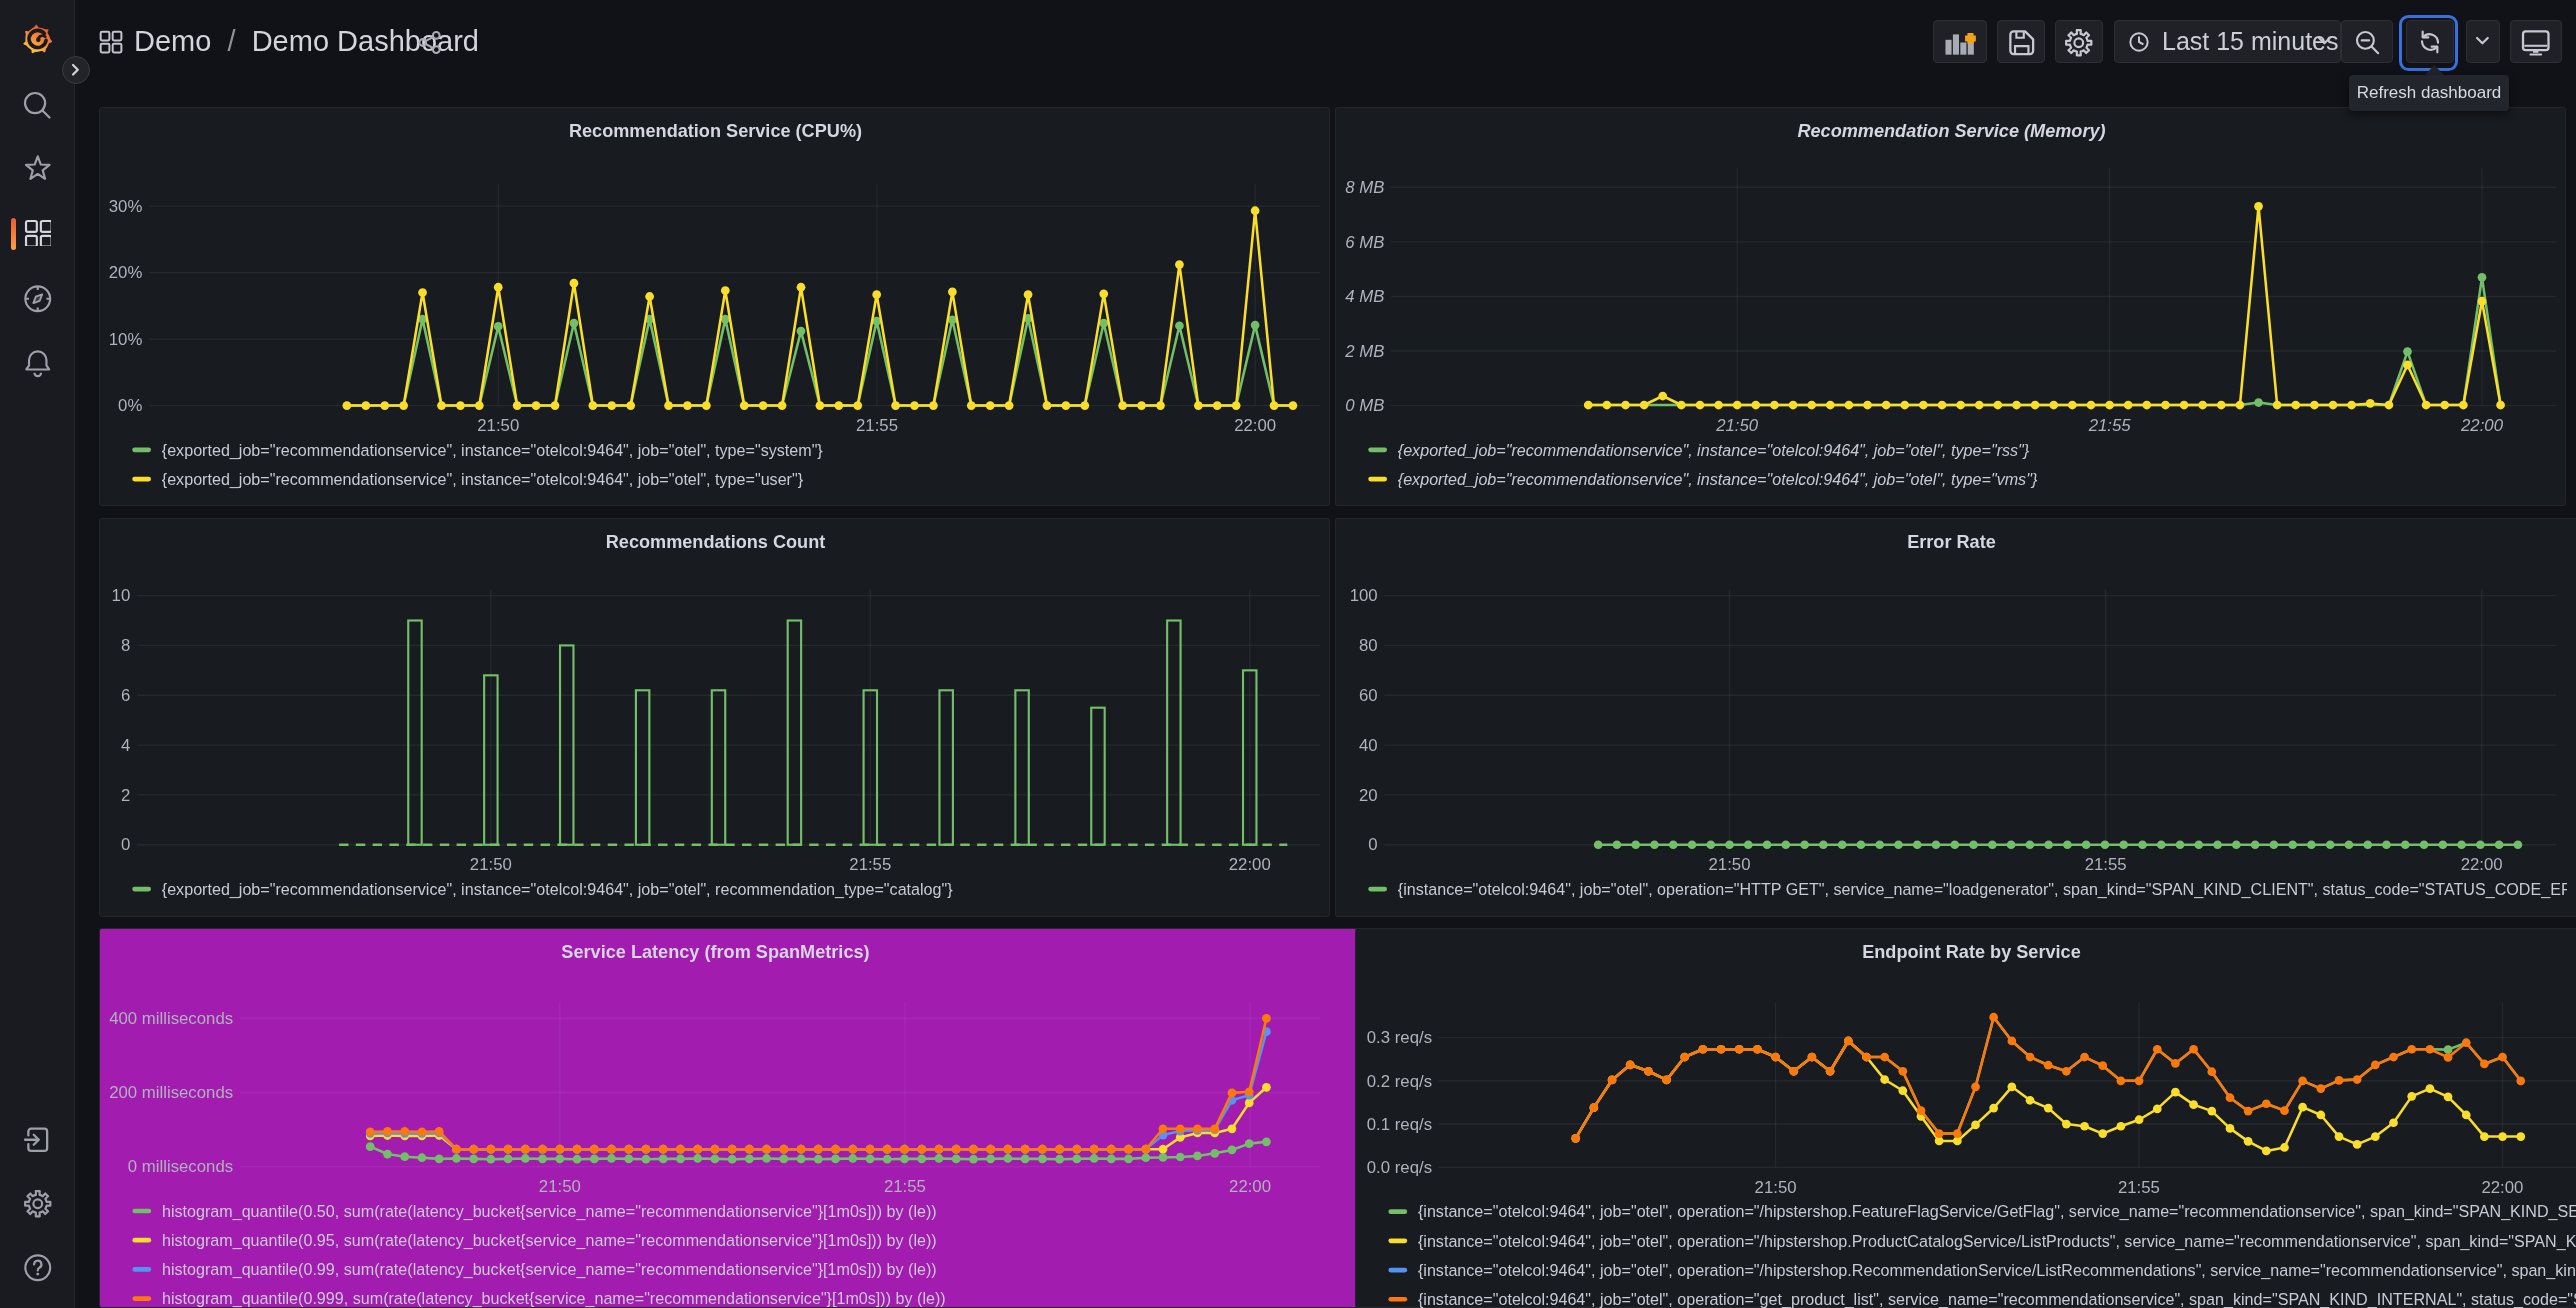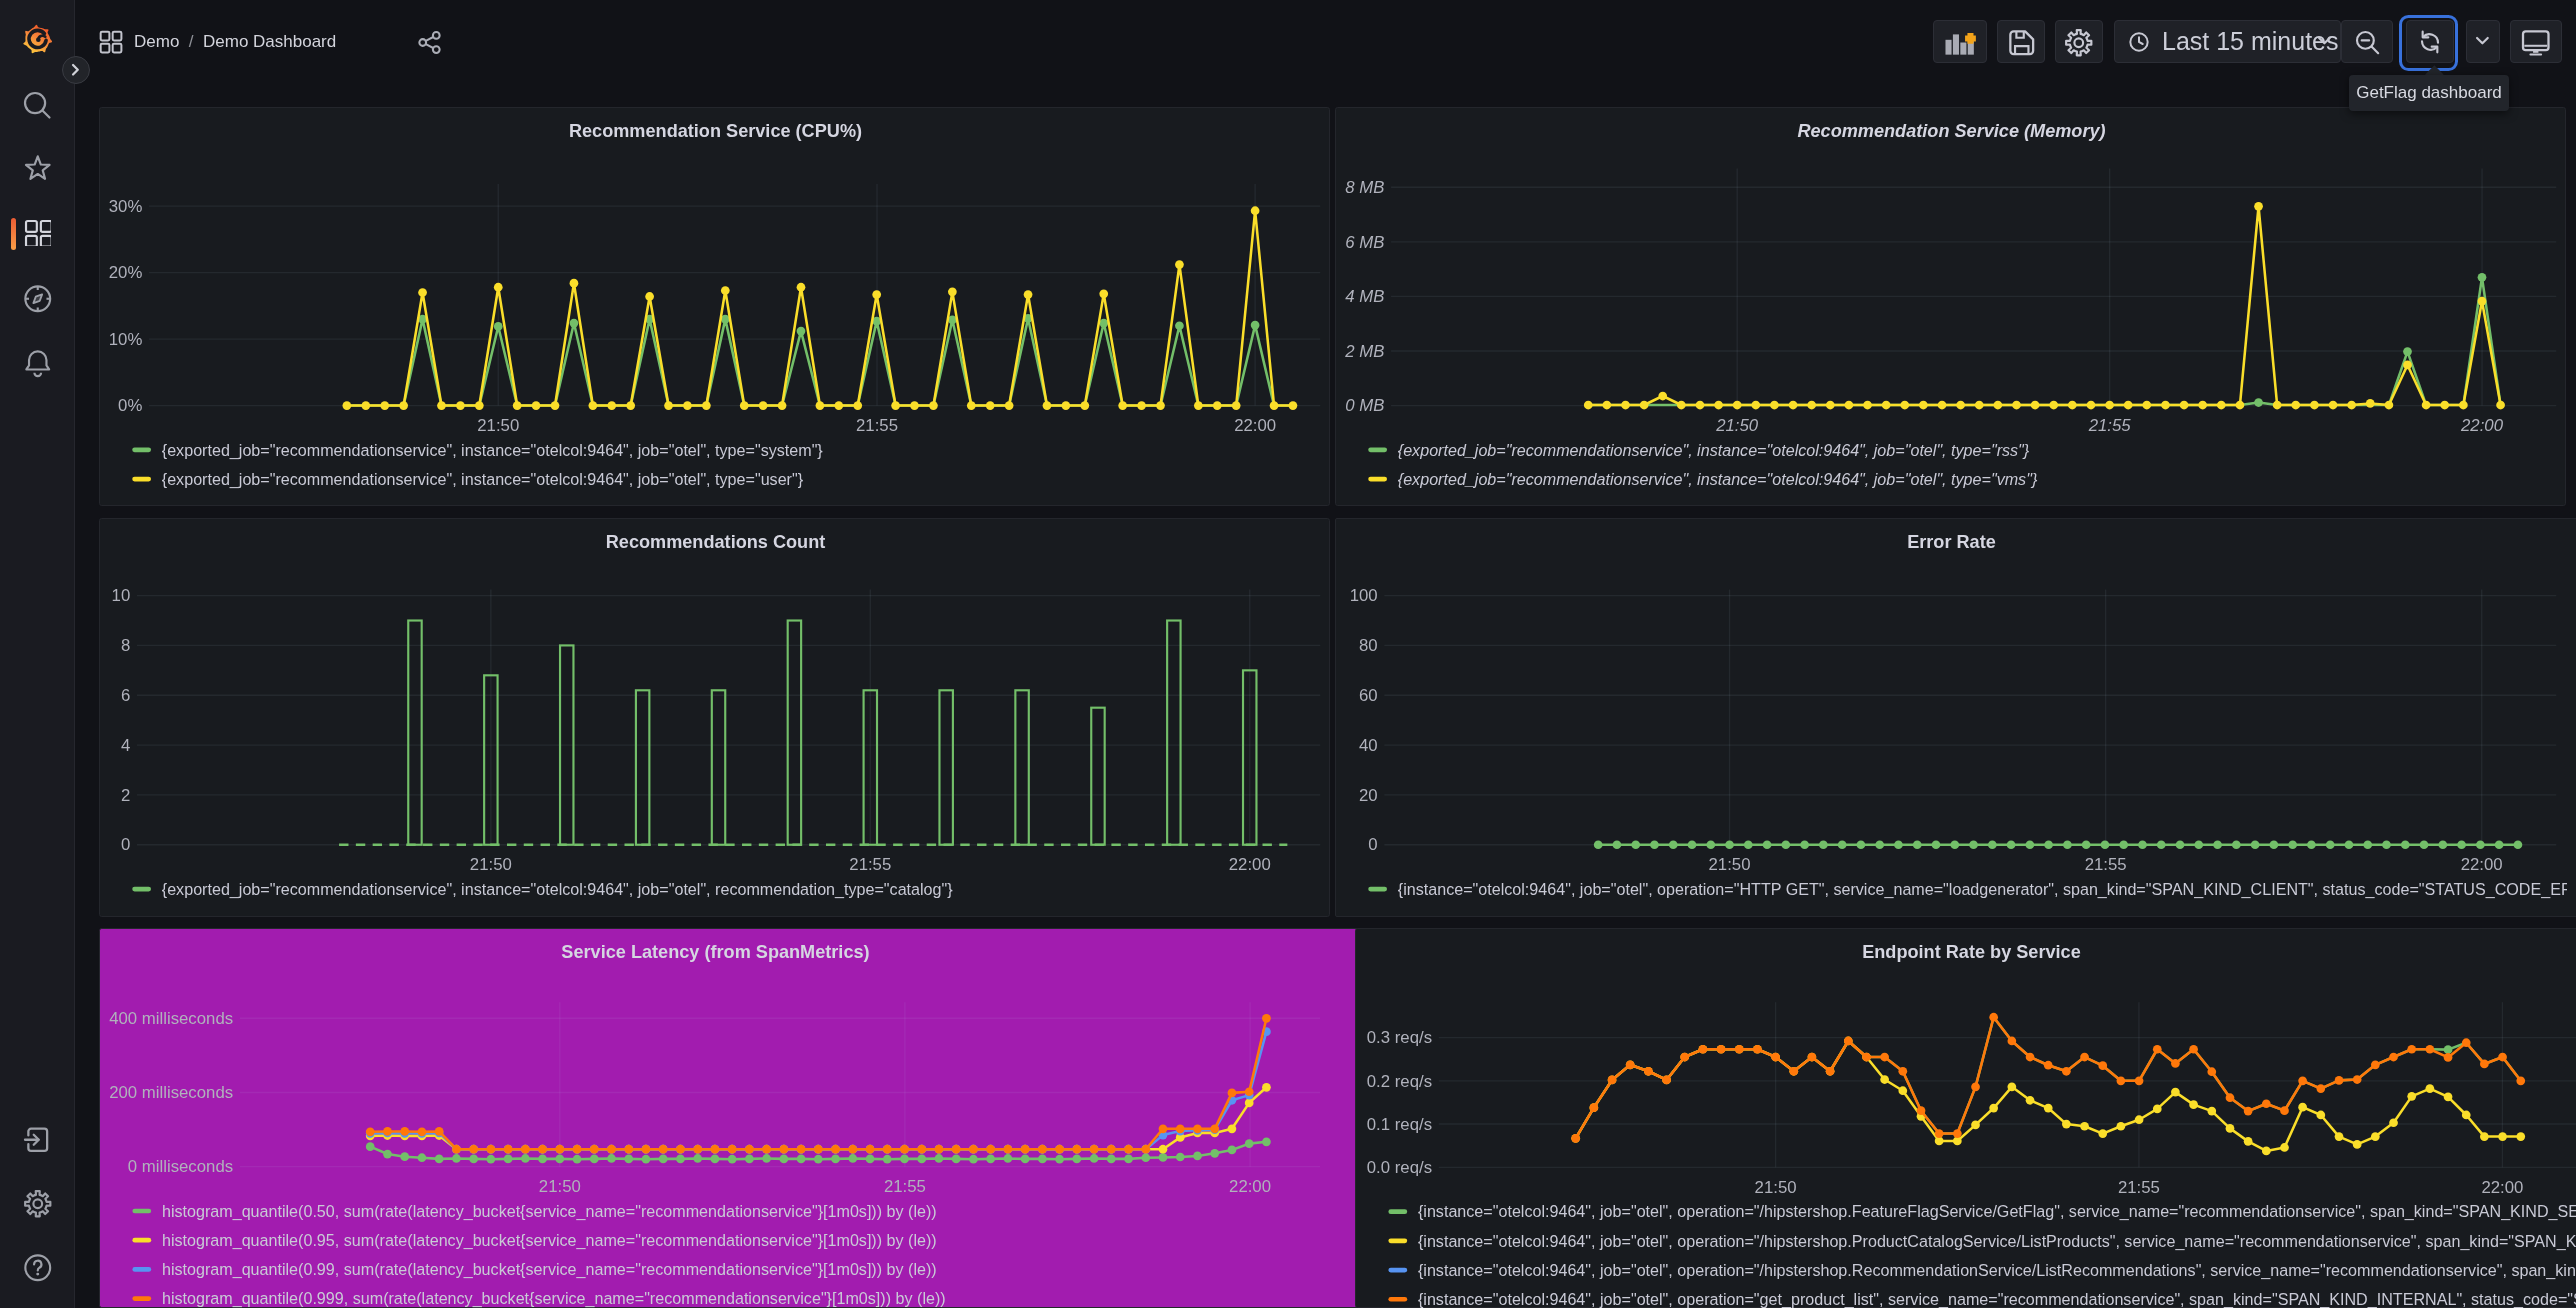--- a/index.html
+++ b/index.html
@@ -60,21 +60,21 @@
 <div style="position:absolute;left:62px;top:56px;width:28px;height:28px;border-radius:50%;background:#222429;border:0.7px solid #393b42"></div>
 <svg style="position:absolute;left:67px;top:61px" width="17.5" height="17.5" viewBox="0 0 26 26" fill="none">
     <path d="M9 6 L16 13 L9 20" stroke="#d0d1d8" stroke-width="3.4" stroke-linecap="round" stroke-linejoin="round" fill="none"></path>
   </svg>
 <svg style="position:absolute;left:99px;top:29.5px" width="24" height="24" viewBox="0 0 36 36" fill="none">
     <rect x="2.5" y="2.5" width="13.1" height="13.1" rx="2.0" stroke="#c2c3cc" stroke-width="3.0"></rect>
     <rect x="2.5" y="20.5" width="13.1" height="13.1" rx="2.0" stroke="#c2c3cc" stroke-width="3.0"></rect>
     <rect x="20.5" y="2.5" width="13.1" height="13.1" rx="2.0" stroke="#c2c3cc" stroke-width="3.0"></rect>
     <rect x="20.5" y="20.5" width="13.1" height="13.1" rx="2.0" stroke="#c2c3cc" stroke-width="3.0"></rect>
   </svg>
-<div style="position:absolute;left:134px;top:27px;font-size:17px;color:#d3d4dc;line-height:29.5px;white-space:pre">Demo<span style="color:#8e9097">  /  </span><span>Demo Dashboard</span></div>
+<div style="position:absolute;left:134px;top:27px;font-size:29px;color:#d3d4dc;line-height:29.5px;white-space:pre">Demo<span style="color:#8e9097">  /  </span><span>Demo Dashboard</span></div>
 <svg style="position:absolute;left:418px;top:31px" width="23" height="23" viewBox="0 0 34 34" fill="none">
     <circle cx="27" cy="6.5" r="5" stroke="#abadb6" stroke-width="3"></circle>
     <circle cx="7" cy="17" r="5" stroke="#abadb6" stroke-width="3"></circle>
     <circle cx="27" cy="27.5" r="5" stroke="#abadb6" stroke-width="3"></circle>
     <line x1="11.5" y1="14.6" x2="22.5" y2="8.9" stroke="#abadb6" stroke-width="3"></line>
     <line x1="11.5" y1="19.4" x2="22.5" y2="25.1" stroke="#abadb6" stroke-width="3"></line>
   </svg>
 <div style="position:absolute;left:1933px;top:20px;width:54px;height:43px;border:0.7px solid #2c2e36;border-radius:4px;background:#1f2127;"></div>
 <svg style="position:absolute;left:1944px;top:29px" width="32" height="27" viewBox="0 0 47 40" fill="none">
     <rect x="2" y="16" width="9" height="22" fill="#a9abb4"></rect>
@@ -782,13 +782,13 @@
       <text x="92.0" y="429.5" font-size="24" fill="#c9cad6" text-anchor="start" font-weight="normal">{instance="otelcol:9464", job="otel", operation="/hipstershop.FeatureFlagService/GetFlag", service_name="recommendationservice", span_kind="SPAN_KIND_SERVER", status_code="STATUS_CODE_UNSET"}</text>
       <rect x="48" y="461.0" width="28" height="7" rx="3.5" fill="#fade2a"></rect>
       <text x="92.0" y="473.0" font-size="24" fill="#c9cad6" text-anchor="start" font-weight="normal">{instance="otelcol:9464", job="otel", operation="/hipstershop.ProductCatalogService/ListProducts", service_name="recommendationservice", span_kind="SPAN_KIND_CLIENT", status_code="STATUS_CODE_UNSET"}</text>
       <rect x="48" y="504.5" width="28" height="7" rx="3.5" fill="#5794f2"></rect>
       <text x="92.0" y="516.5" font-size="24" fill="#c9cad6" text-anchor="start" font-weight="normal">{instance="otelcol:9464", job="otel", operation="/hipstershop.RecommendationService/ListRecommendations", service_name="recommendationservice", span_kind="SPAN_KIND_SERVER", status_code="STATUS"}</text>
       <rect x="48" y="548.0" width="28" height="7" rx="3.5" fill="#ff780a"></rect>
       <text x="92.0" y="560.0" font-size="24" fill="#c9cad6" text-anchor="start" font-weight="normal">{instance="otelcol:9464", job="otel", operation="get_product_list", service_name="recommendationservice", span_kind="SPAN_KIND_INTERNAL", status_code="STATUS_CODE_UNSET"}</text>
     </svg>
   </div>
 <div style="position:absolute;left:2428px;top:68px;width:12.8px;height:12.8px;background:#22252b;transform:rotate(45deg)"></div>
-<div style="position:absolute;left:2349px;top:75px;width:160px;height:36px;background:#22252b;border-radius:4px;box-shadow:0 2.7px 8px rgba(0,0,0,0.5);text-align:center;line-height:36px;font-size:17px;color:#d8dae2;z-index:5">GetFlag dashboard</div>
+<div style="position:absolute;left:2349px;top:75px;width:160px;height:36px;background:#22252b;border-radius:4px;box-shadow:0 2.7px 8px rgba(0,0,0,0.5);text-align:center;line-height:36px;font-size:17px;color:#d8dae2;z-index:5">Refresh dashboard</div>
 
 </body></html>

